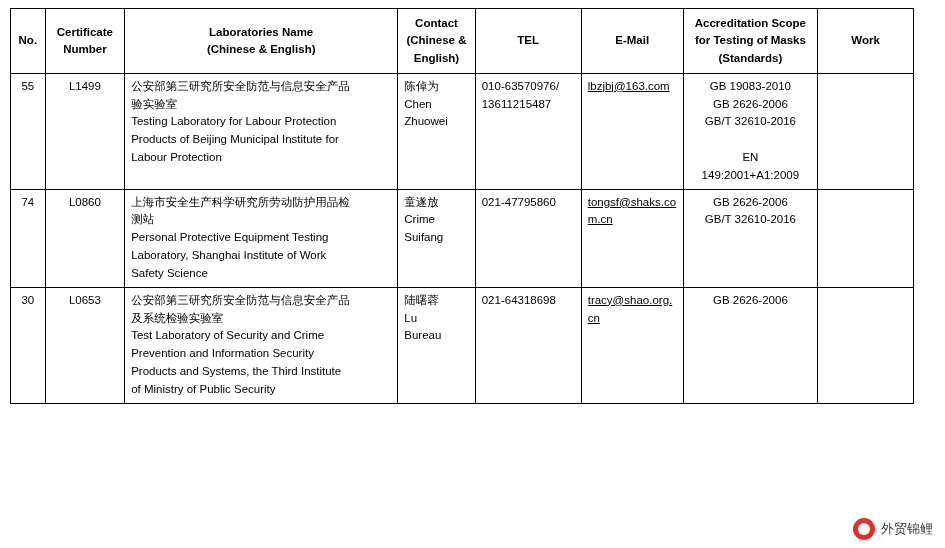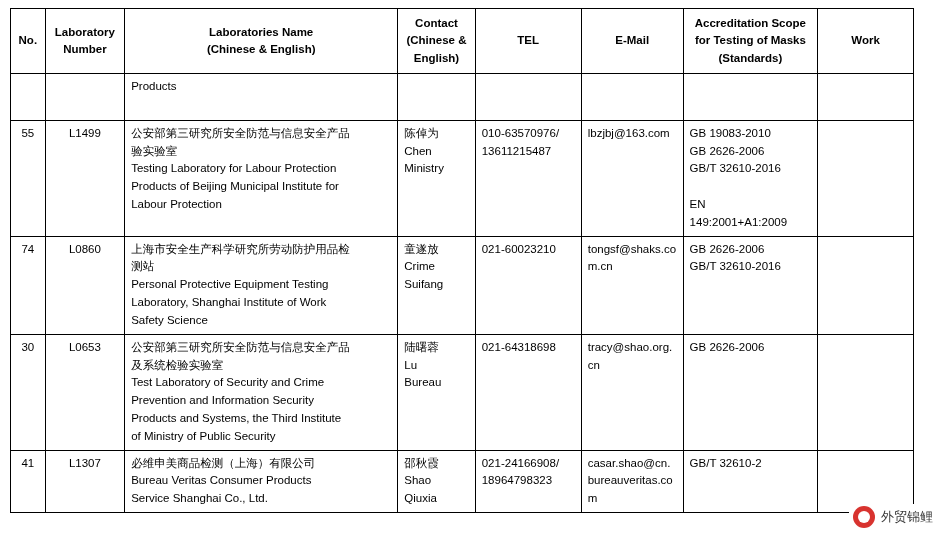--- a/index.html
+++ b/index.html
@@ -56,31 +56,33 @@
   td.c-contact {
     vertical-align: middle;
   }
   .multiline {
     white-space: pre-line;
     word-break: break-word;
   }
   .email-cell {
     word-break: break-all;
     vertical-align: middle;
+    text-decoration: underline;
   }
   .scope-cell {
     white-space: pre-line;
+    text-align: center;
   }
   .partial-row td {
     height: 38px;
   }
   .watermark {
     position: absolute;
     right: 8px;
-    bottom: 18px;
+    bottom: 6px;
     display: flex;
     align-items: center;
     gap: 6px;
     font-size: 13px;
     color: #3a3a3a;
     background: #ffffff;
     padding: 2px 4px;
   }
   .watermark .wm-logo {
     width: 22px;
@@ -114,57 +116,47 @@
     <col class="col-lab">
     <col class="col-contact">
     <col class="col-tel">
     <col class="col-email">
     <col class="col-scope">
     <col class="col-note">
   </colgroup>
   <thead>
     <tr>
       <th class="multiline">No.</th>
-      <th class="multiline">Laboratory
+      <th class="multiline">Certificate
 Number</th>
       <th class="multiline">Laboratories Name
 (Chinese &amp; English)</th>
       <th class="multiline">Contact
 (Chinese &amp; English)</th>
       <th class="multiline">TEL</th>
       <th class="multiline">E-Mail</th>
       <th class="multiline">Accreditation Scope
 for Testing of Masks
 (Standards)</th>
       <th class="multiline">Work</th>
     </tr>
   </thead>
   <tbody>
-    <tr class="partial-row">
-      <td class="c-no"></td>
-      <td class="c-cert"></td>
-      <td class="multiline">Products</td>
-      <td class="c-contact multiline"></td>
-      <td class="c-tel multiline"></td>
-      <td class="email-cell"></td>
-      <td class="scope-cell"></td>
-      <td></td>
-    </tr>
 
     <tr>
       <td class="c-no">55</td>
       <td class="c-cert">L1499</td>
       <td class="multiline">公安部第三研究所安全防范与信息安全产品
 验实验室
 Testing Laboratory for Labour Protection
 Products of Beijing Municipal Institute for
 Labour Protection</td>
       <td class="c-contact multiline">陈倬为
 Chen
-Ministry</td>
+Zhuowei</td>
       <td class="c-tel multiline">010-63570976/
 13611215487</td>
       <td class="email-cell">lbzjbj@163.com</td>
       <td class="scope-cell">GB 19083-2010
 GB 2626-2006
 GB/T 32610-2016
 
 EN
 149:2001+A1:2009</td>
       <td></td>
@@ -174,21 +166,21 @@
       <td class="c-no">74</td>
       <td class="c-cert">L0860</td>
       <td class="multiline">上海市安全生产科学研究所劳动防护用品检
 测站
 Personal Protective Equipment Testing
 Laboratory, Shanghai Institute of Work
 Safety Science</td>
       <td class="c-contact multiline">童遂放
 Crime
 Suifang</td>
-      <td class="c-tel multiline">021-60023210</td>
+      <td class="c-tel multiline">021-47795860</td>
       <td class="email-cell">tongsf@shaks.com.cn</td>
       <td class="scope-cell">GB 2626-2006
 GB/T 32610-2016</td>
       <td></td>
     </tr>
 
     <tr>
       <td class="c-no">30</td>
       <td class="c-cert">L0653</td>
       <td class="multiline">公安部第三研究所安全防范与信息安全产品
@@ -199,34 +191,19 @@
 of Ministry of Public Security</td>
       <td class="c-contact multiline">陆曙蓉
 Lu
 Bureau</td>
       <td class="c-tel multiline">021-64318698</td>
       <td class="email-cell">tracy@shao.org.cn</td>
       <td class="scope-cell">GB 2626-2006</td>
       <td></td>
     </tr>
 
-    <tr>
-      <td class="c-no">41</td>
-      <td class="c-cert">L1307</td>
-      <td class="multiline">必维申美商品检测（上海）有限公司
-Bureau Veritas Consumer Products
-Service Shanghai Co., Ltd.</td>
-      <td class="c-contact multiline">邵秋霞
-Shao
-Qiuxia</td>
-      <td class="c-tel multiline">021-24166908/
-18964798323</td>
-      <td class="email-cell">casar.shao@cn.bureauveritas.com</td>
-      <td class="scope-cell">GB/T 32610-2</td>
-      <td></td>
-    </tr>
   </tbody>
 </table>
 
 <div class="watermark">
   <span class="wm-logo"></span>
   <span class="wm-text">外贸锦鲤</span>
 </div>
 
 </body></html>

